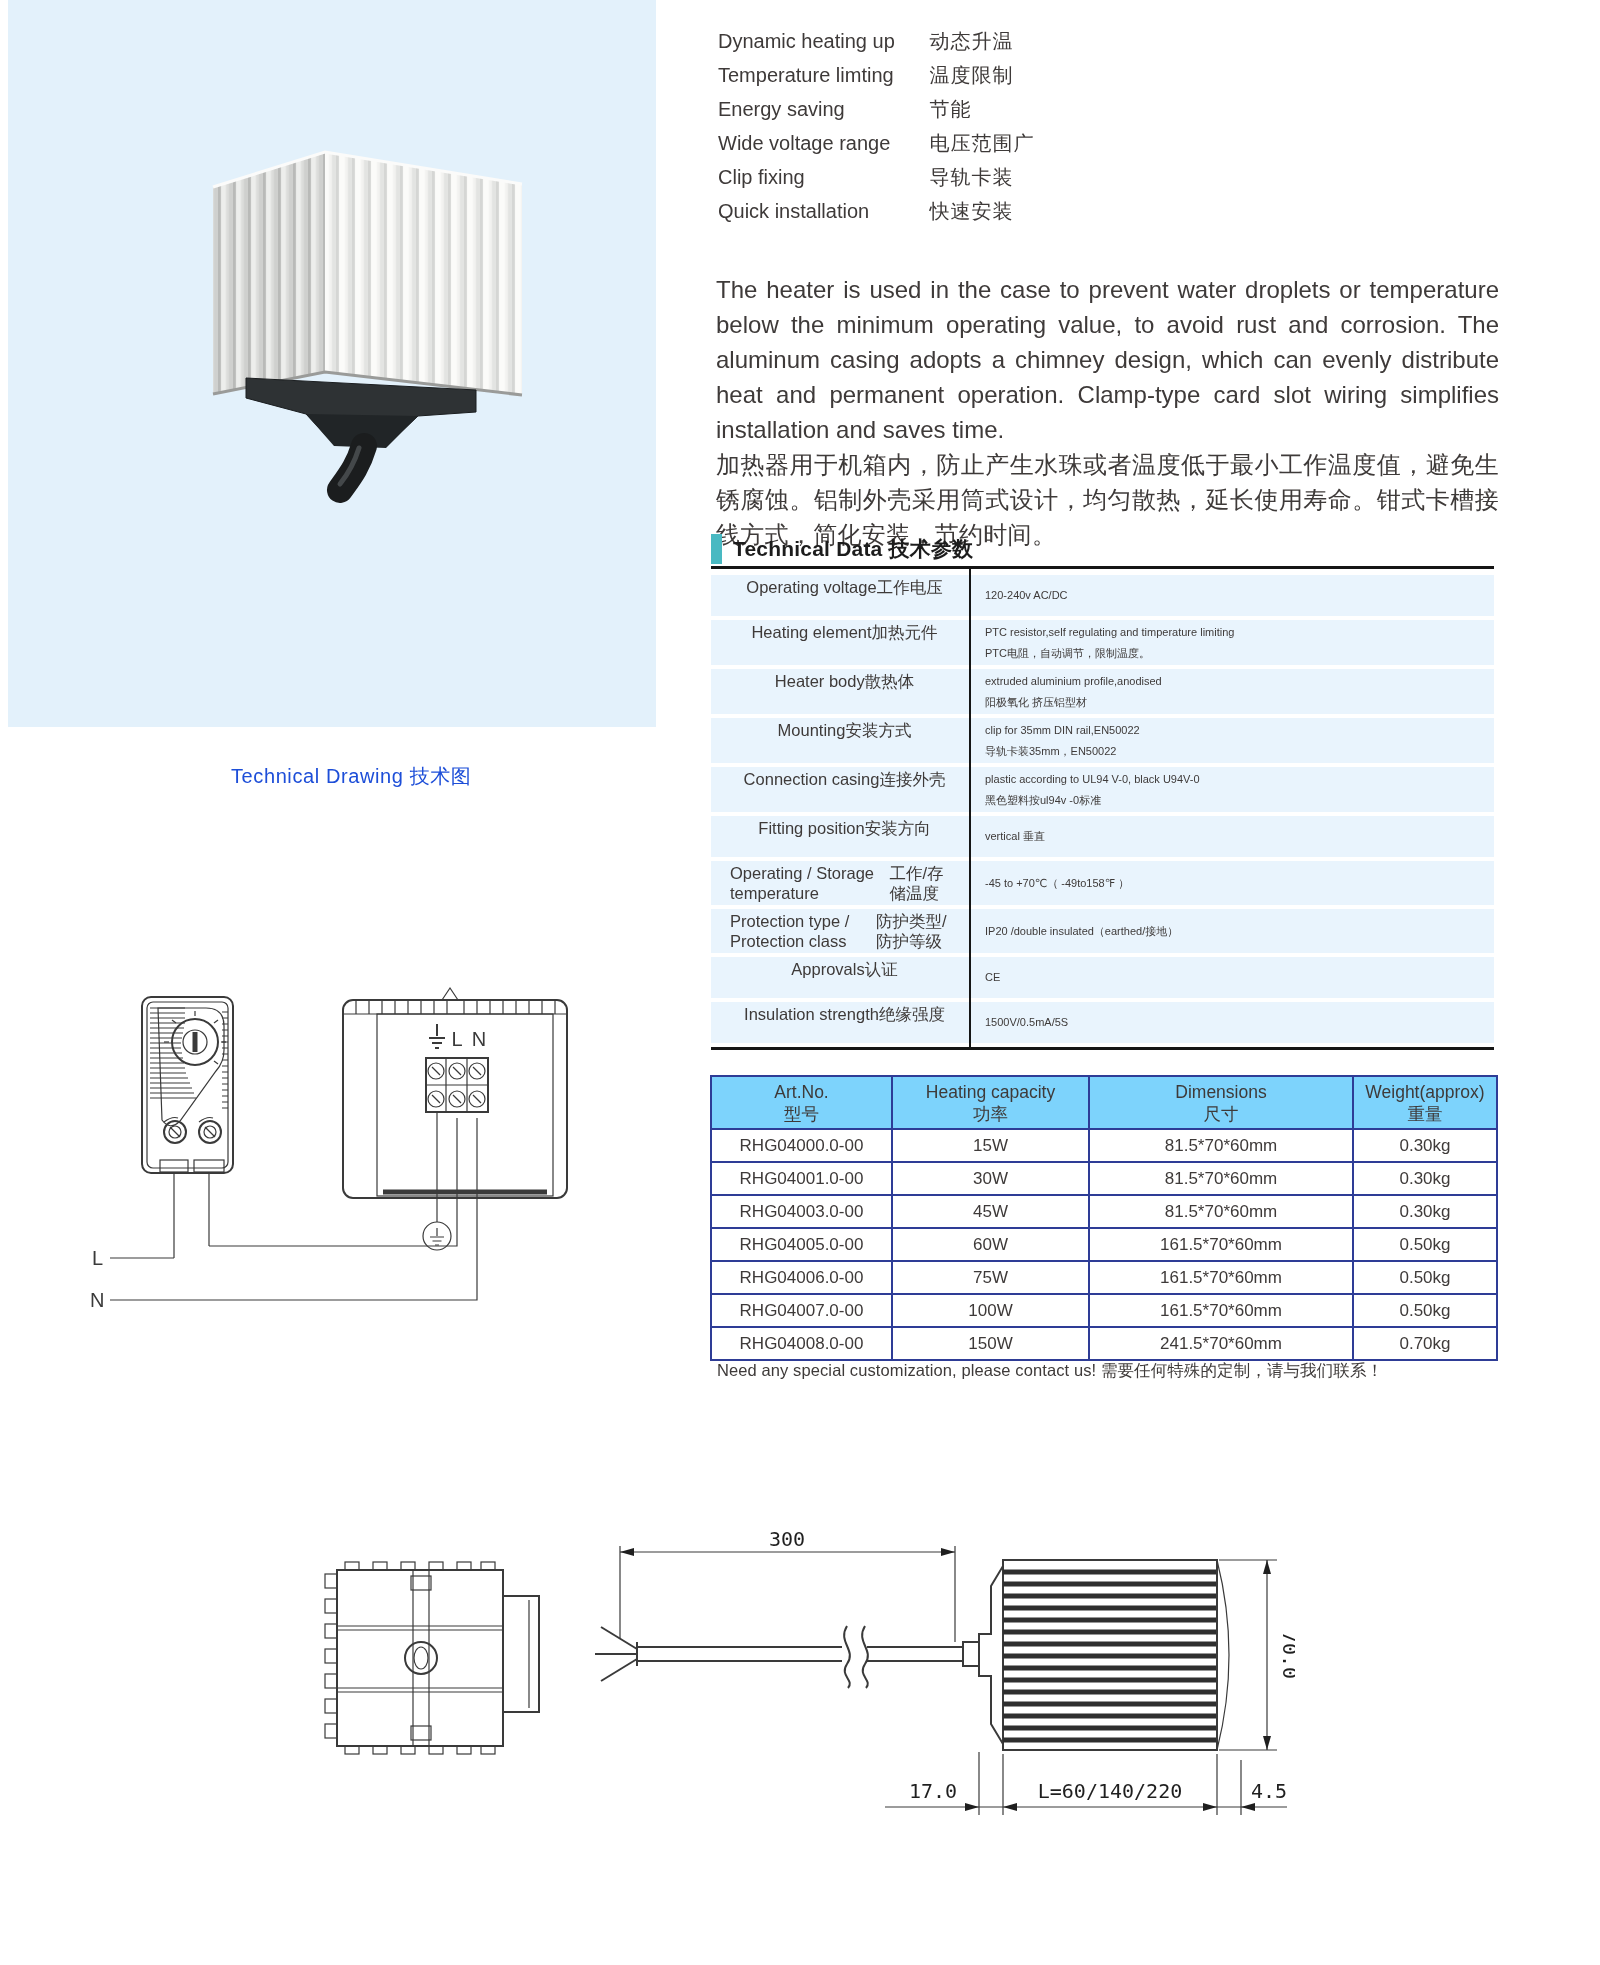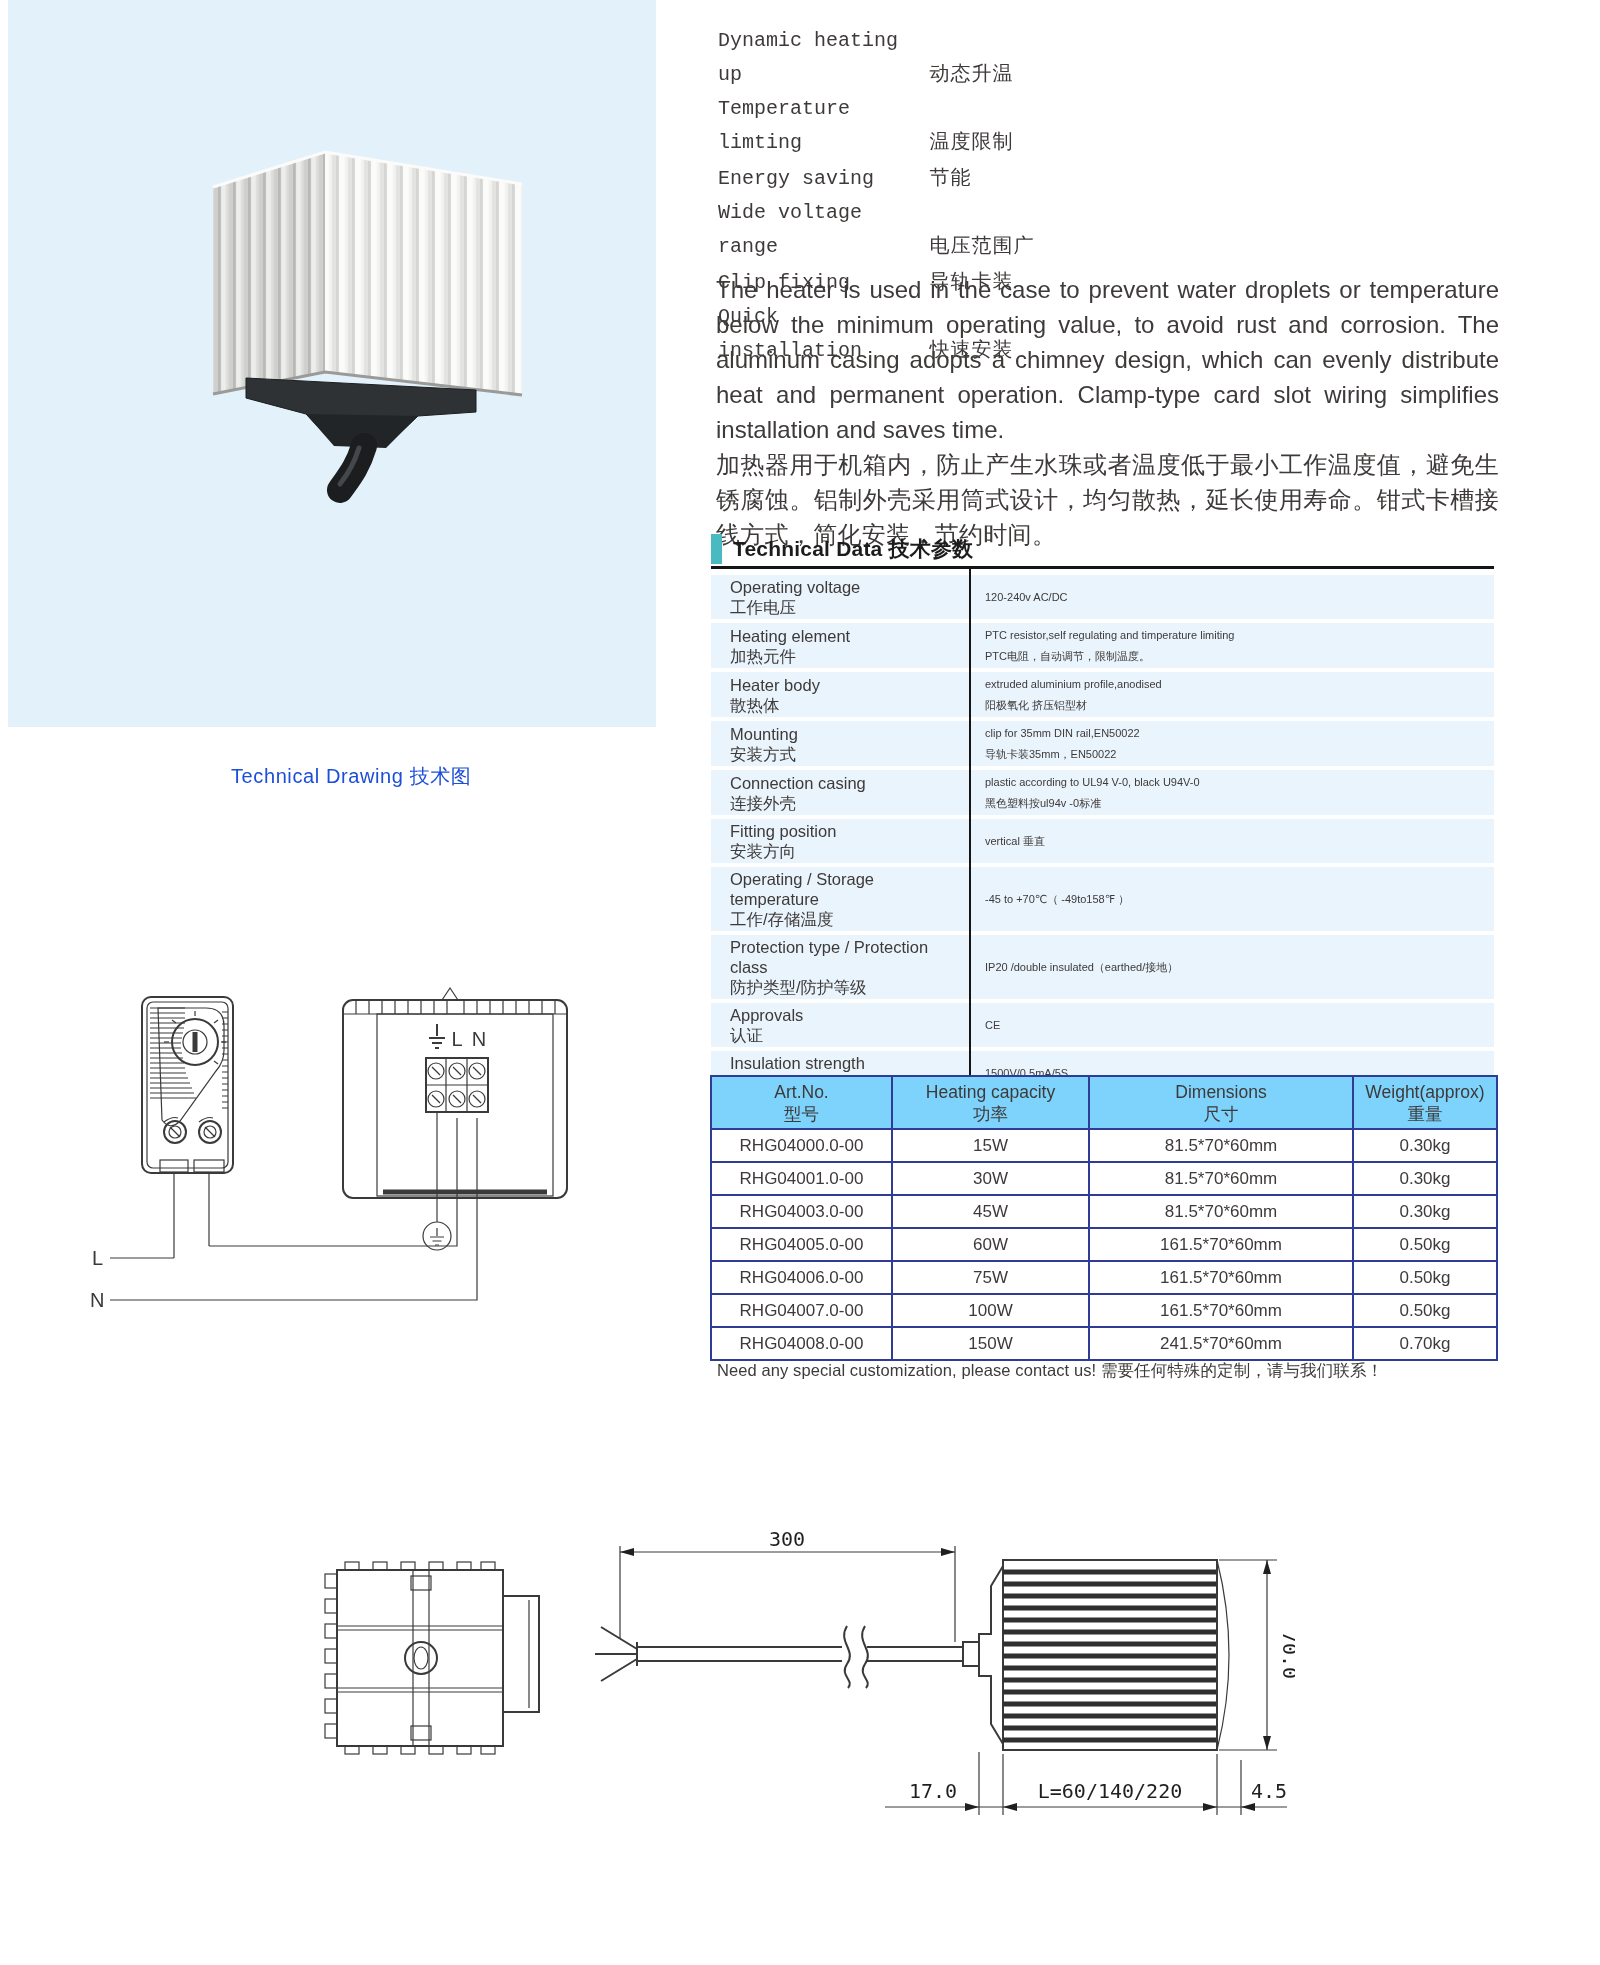--- a/index.html
+++ b/index.html
@@ -7,37 +7,37 @@
         font-family:"Liberation Sans","DejaVu Sans",sans-serif;color:#3e3a39;}
 
   
   .photo-panel{position:absolute;left:8px;top:0;width:648px;height:727px;background:#e3f1fb;}
   .product-svg{position:absolute;left:120px;top:80px;}
 
   .td-caption{position:absolute;left:231px;top:763px;font-size:20px;color:#1d4ed8;letter-spacing:.6px;}
 
   
   .features{position:absolute;left:718px;top:24px;font-size:20px;line-height:34px;}
-  .f-en{display:inline-block;width:206px;font-family:Liberation Mono, monospace;}
+  .f-en{display:inline-block;width:206px;}
   .f-zh{letter-spacing:1px;}
 
   
   .intro{position:absolute;left:716px;top:272px;width:783px;}
   .intro p{margin:0;font-size:24px;line-height:35px;text-align:justify;}
   .intro .zh{letter-spacing:.3px;}
 
   
   .techdata{position:absolute;left:711px;top:534px;width:783px;}
   .td-head{display:flex;align-items:center;gap:11px;height:30px;}
   .td-accent{width:11px;height:30px;background:#49b9c2;}
   .td-title{margin:0;font-size:21px;font-weight:bold;color:#1c1c1c;letter-spacing:.2px;}
   .td-table{position:relative;margin-top:2px;border-top:3px solid #151515;border-bottom:3px solid #151515;padding-top:6px;}
   .td-divider{position:absolute;left:258px;top:0;bottom:0;width:2px;background:#151515;}
   .td-row{display:flex;background:#e9f4fd;min-height:41px;margin-bottom:4px;}
-  .td-label{width:258px;box-sizing:border-box;padding:2px 10px 2px 19px;display:flex;flex-direction:column;justify-content:center;
+  .td-label{width:258px;box-sizing:border-box;padding:2px 10px 2px 19px;display:flex;flex-direction:row;justify-content:center;
             font-size:16.5px;line-height:20px;}
   .td-value{flex:1;box-sizing:border-box;padding:2px 10px 2px 16px;display:flex;flex-direction:column;justify-content:center;
             font-size:11px;line-height:20.5px;white-space:pre-line;}
 
   
   .models-wrap{position:absolute;left:710px;top:1075px;}
   table.models{border-collapse:collapse;table-layout:fixed;width:786px;font-size:17px;color:#3e3a39;}
   table.models th,table.models td{border:2px solid #2e3c96;text-align:center;overflow:hidden;}
   table.models th{background:#7dd3fc;font-weight:normal;padding:4px 0 3px 0;line-height:22px;font-size:17.5px;}
   table.models th span{display:block;}

